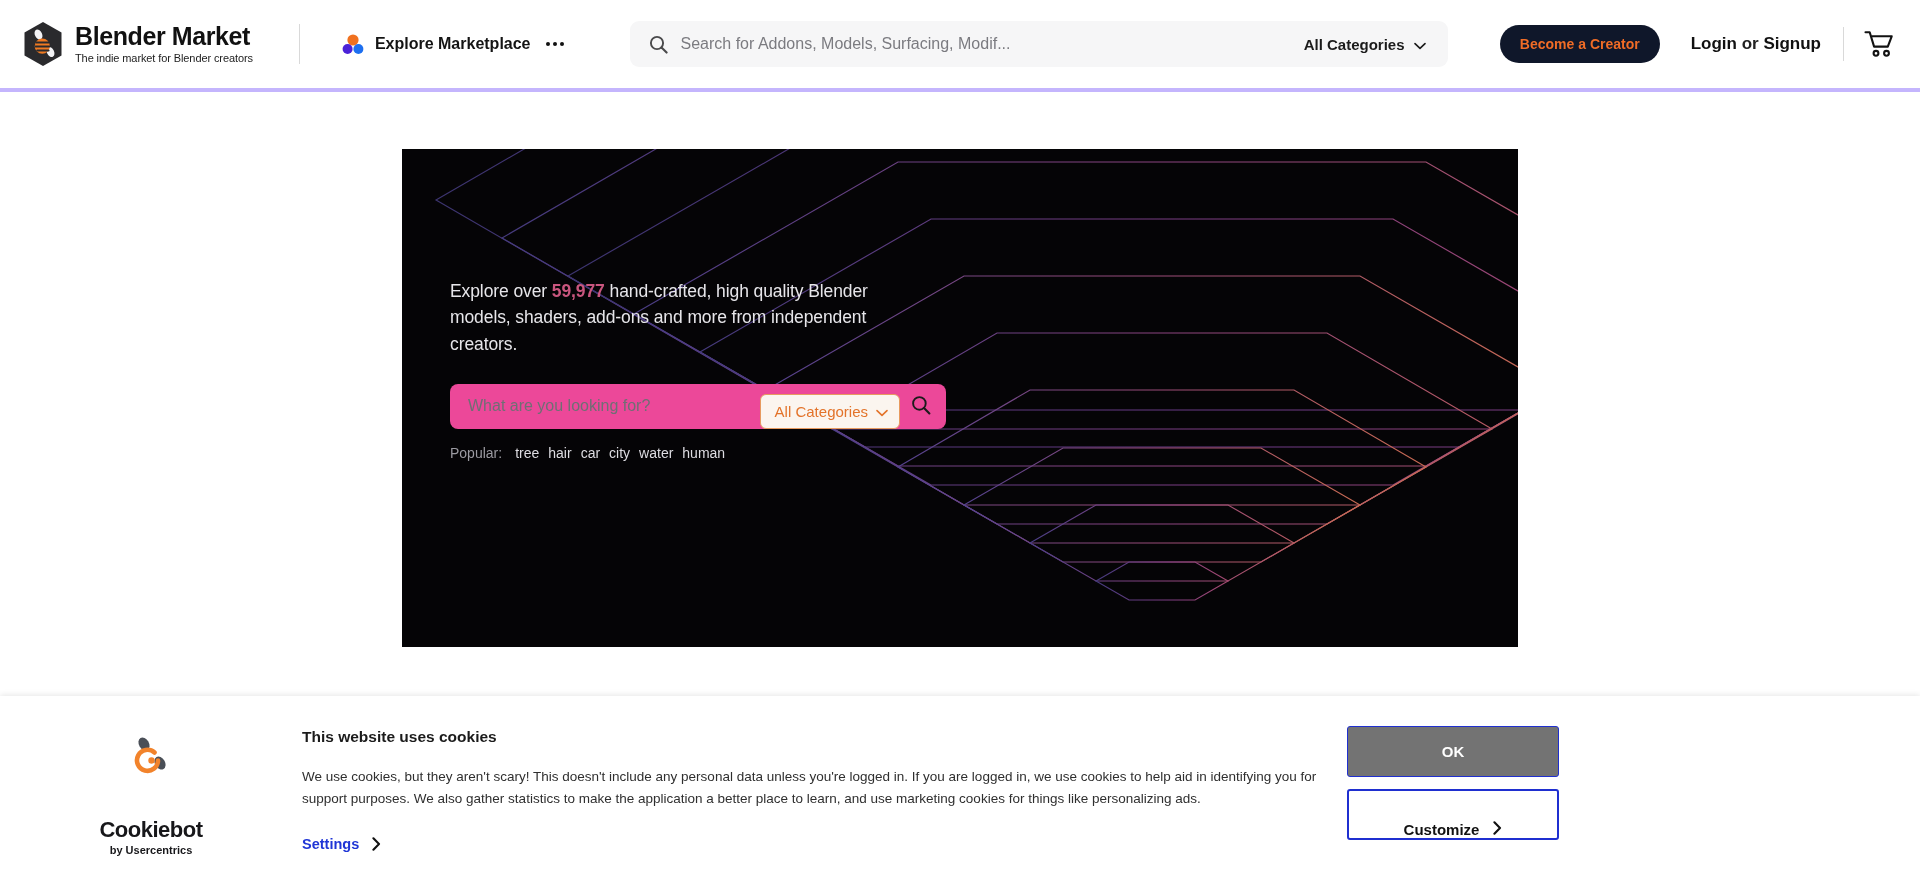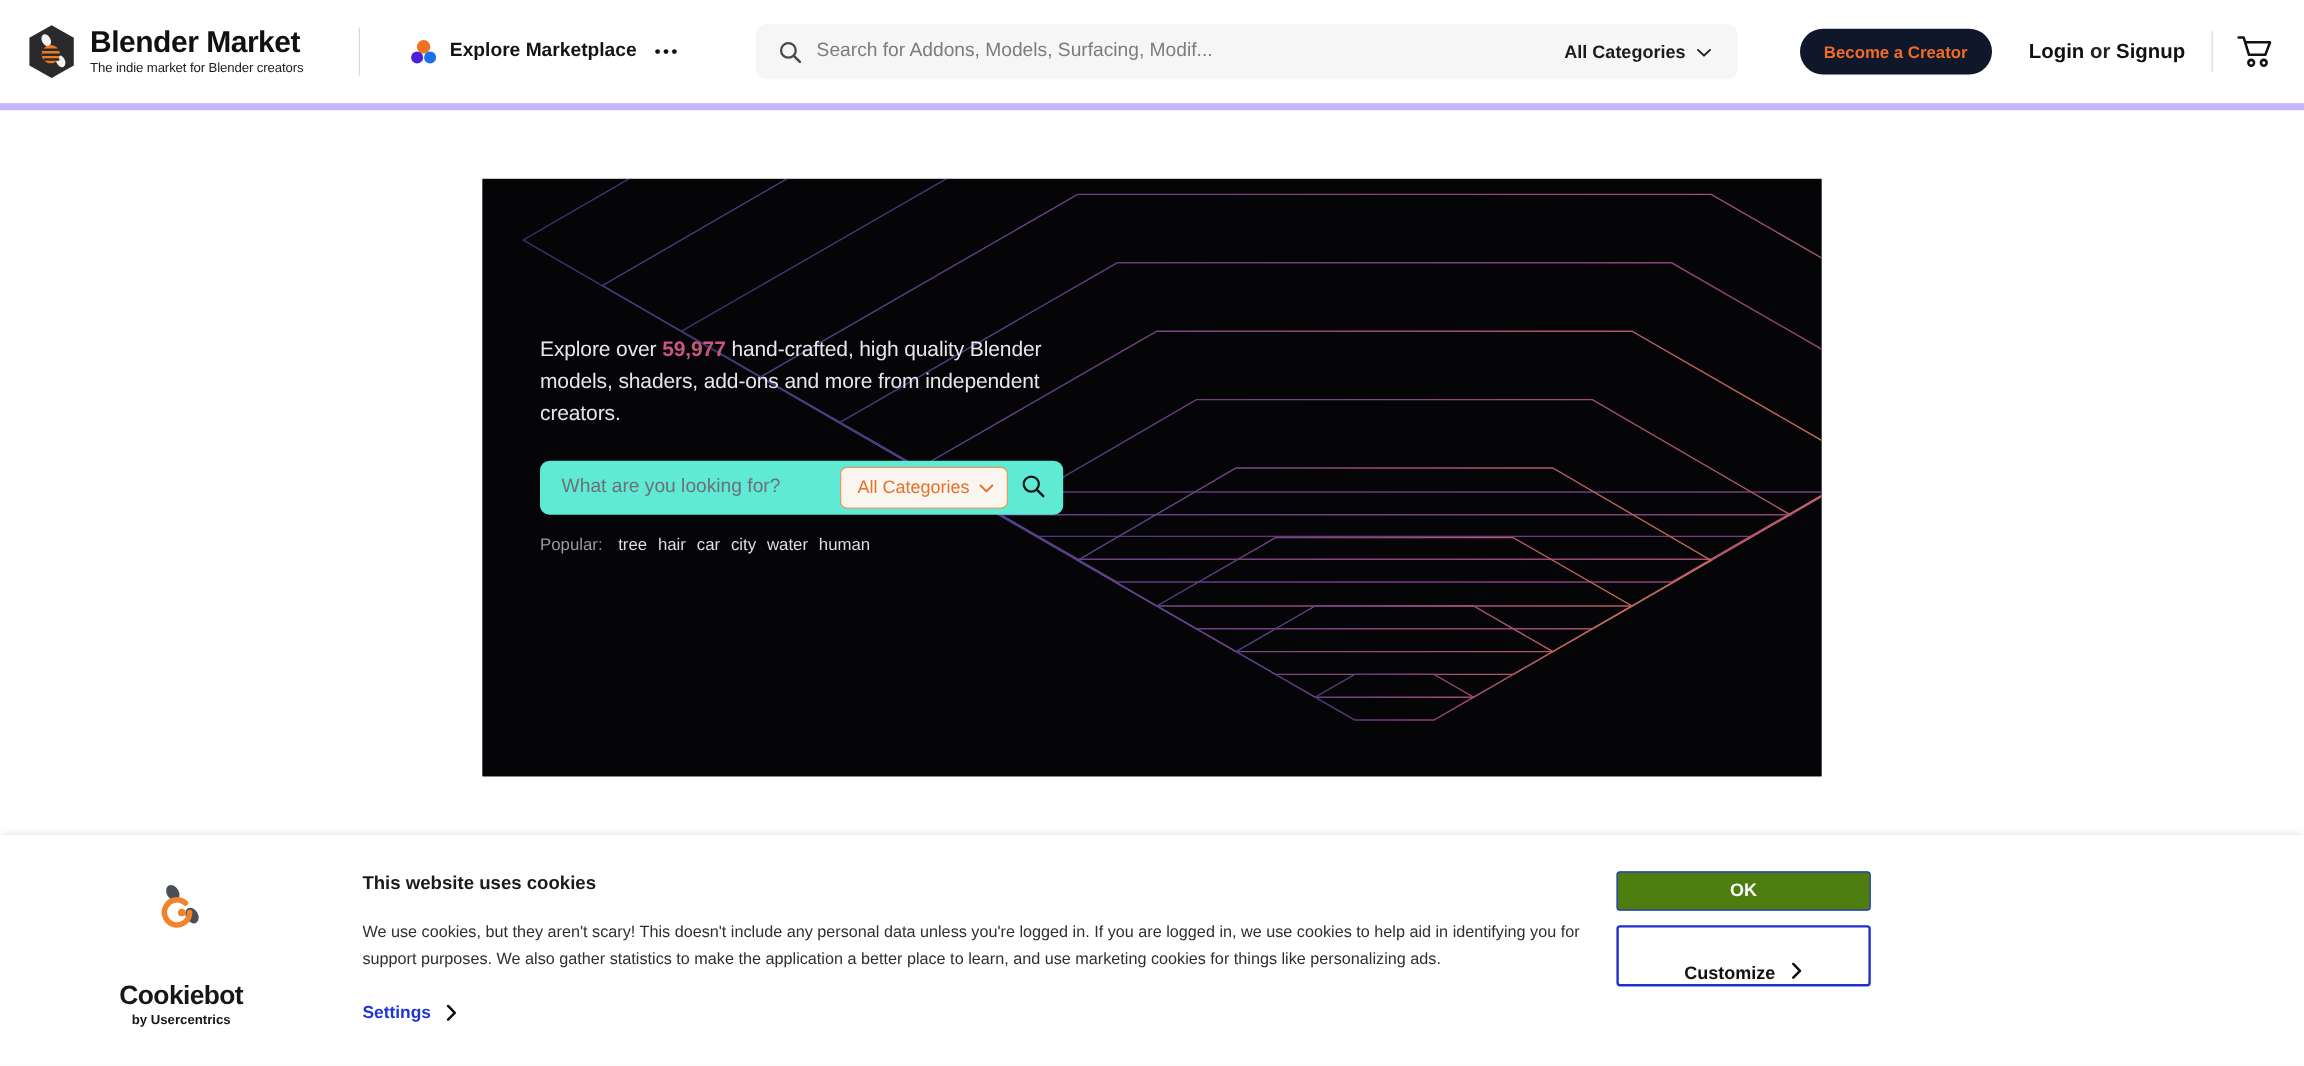--- a/index.html
+++ b/index.html
@@ -12,21 +12,21 @@
   }
 
   
   .site-header {
     position: relative;
     height: 92px;
     background: #ffffff;
     display: flex;
     align-items: center;
     padding: 0 22px 0 22px;
-    border-bottom: 6px solid #c4b5fd;
+    border-bottom: 4px solid #c4b5fd;
     gap: 20px;
   }
   .brand { display: flex; align-items: center; gap: 11px; flex: 0 0 auto; text-decoration: none; }
   .brand-hex { width: 42px; height: 46px; flex: 0 0 auto; }
   .brand-words { display: flex; flex-direction: column; line-height: 1; }
   .brand-title {
     font-size: 25px; font-weight: 700; color: #111111; letter-spacing: -0.4px;
     white-space: nowrap;
   }
   .brand-sub {
@@ -96,23 +96,23 @@
     line-height: 1.20; letter-spacing: -0.6px;
   }
   .hero-p {
     margin-top: 24px; font-size: 17.5px; color: #e7e6ea;
     line-height: 1.50; letter-spacing: -0.1px; max-width: 432px;
   }
   .hero-count { color: #c9567e; font-weight: 600; }
 
   .hero-search {
     margin-top: 27px;
-    width: 436px; height: 45px;
-    background: #5eead4; border-radius: 8px;
-    display: flex; align-items: center; padding: 0 4px 0 4px;
+    width: 496px; height: 45px;
+    background: #ec4899; border-radius: 8px;
+    display: flex; align-items: flex-end; padding: 0 4px 0 4px;
   }
   .hero-search-input {
     flex: 1 1 auto; height: 100%; border: 0; background: transparent; outline: none;
     font-family: inherit; font-size: 16px; color: #2d2d2d; padding-left: 14px;
   }
   .hero-search-input::placeholder { color: #6f6f74; }
   .hero-cat {
     flex: 0 0 auto; display: flex; align-items: center; gap: 8px;
     border: 1px solid #e79a5f; border-radius: 6px;
     color: #e3732a; font-size: 15px; font-weight: 400;
@@ -169,21 +169,21 @@
     cursor: pointer;
   }
   .cookie-settings .lnk { color: #1f35d6; font-size: 14.5px; font-weight: 700; text-decoration: none; }
   .chev-right { width: 9px; height: 14px; }
 
   .cookie-actions {
     width: 330px; flex: 0 0 auto; padding-right: 118px;
     display: flex; flex-direction: column; gap: 12px; padding-top: 8px;
   }
   .btn-ok {
-    height: 33px; background: #4d7c0f; color: #fff;
+    height: 51px; background: #737373; color: #fff;
     border: 1px solid #1f2fd0; border-radius: 3px;
     font-family: inherit; font-size: 15px; font-weight: 700; cursor: pointer;
   }
   .btn-customize {
     height: 51px; background: #fff; color: #111;
     border: 2px solid #1f2fd0; border-radius: 3px;
     font-family: inherit; font-size: 15px; font-weight: 700; cursor: pointer;
     display: flex; align-items: flex-end; justify-content: center; gap: 14px;
   }
 </style>

